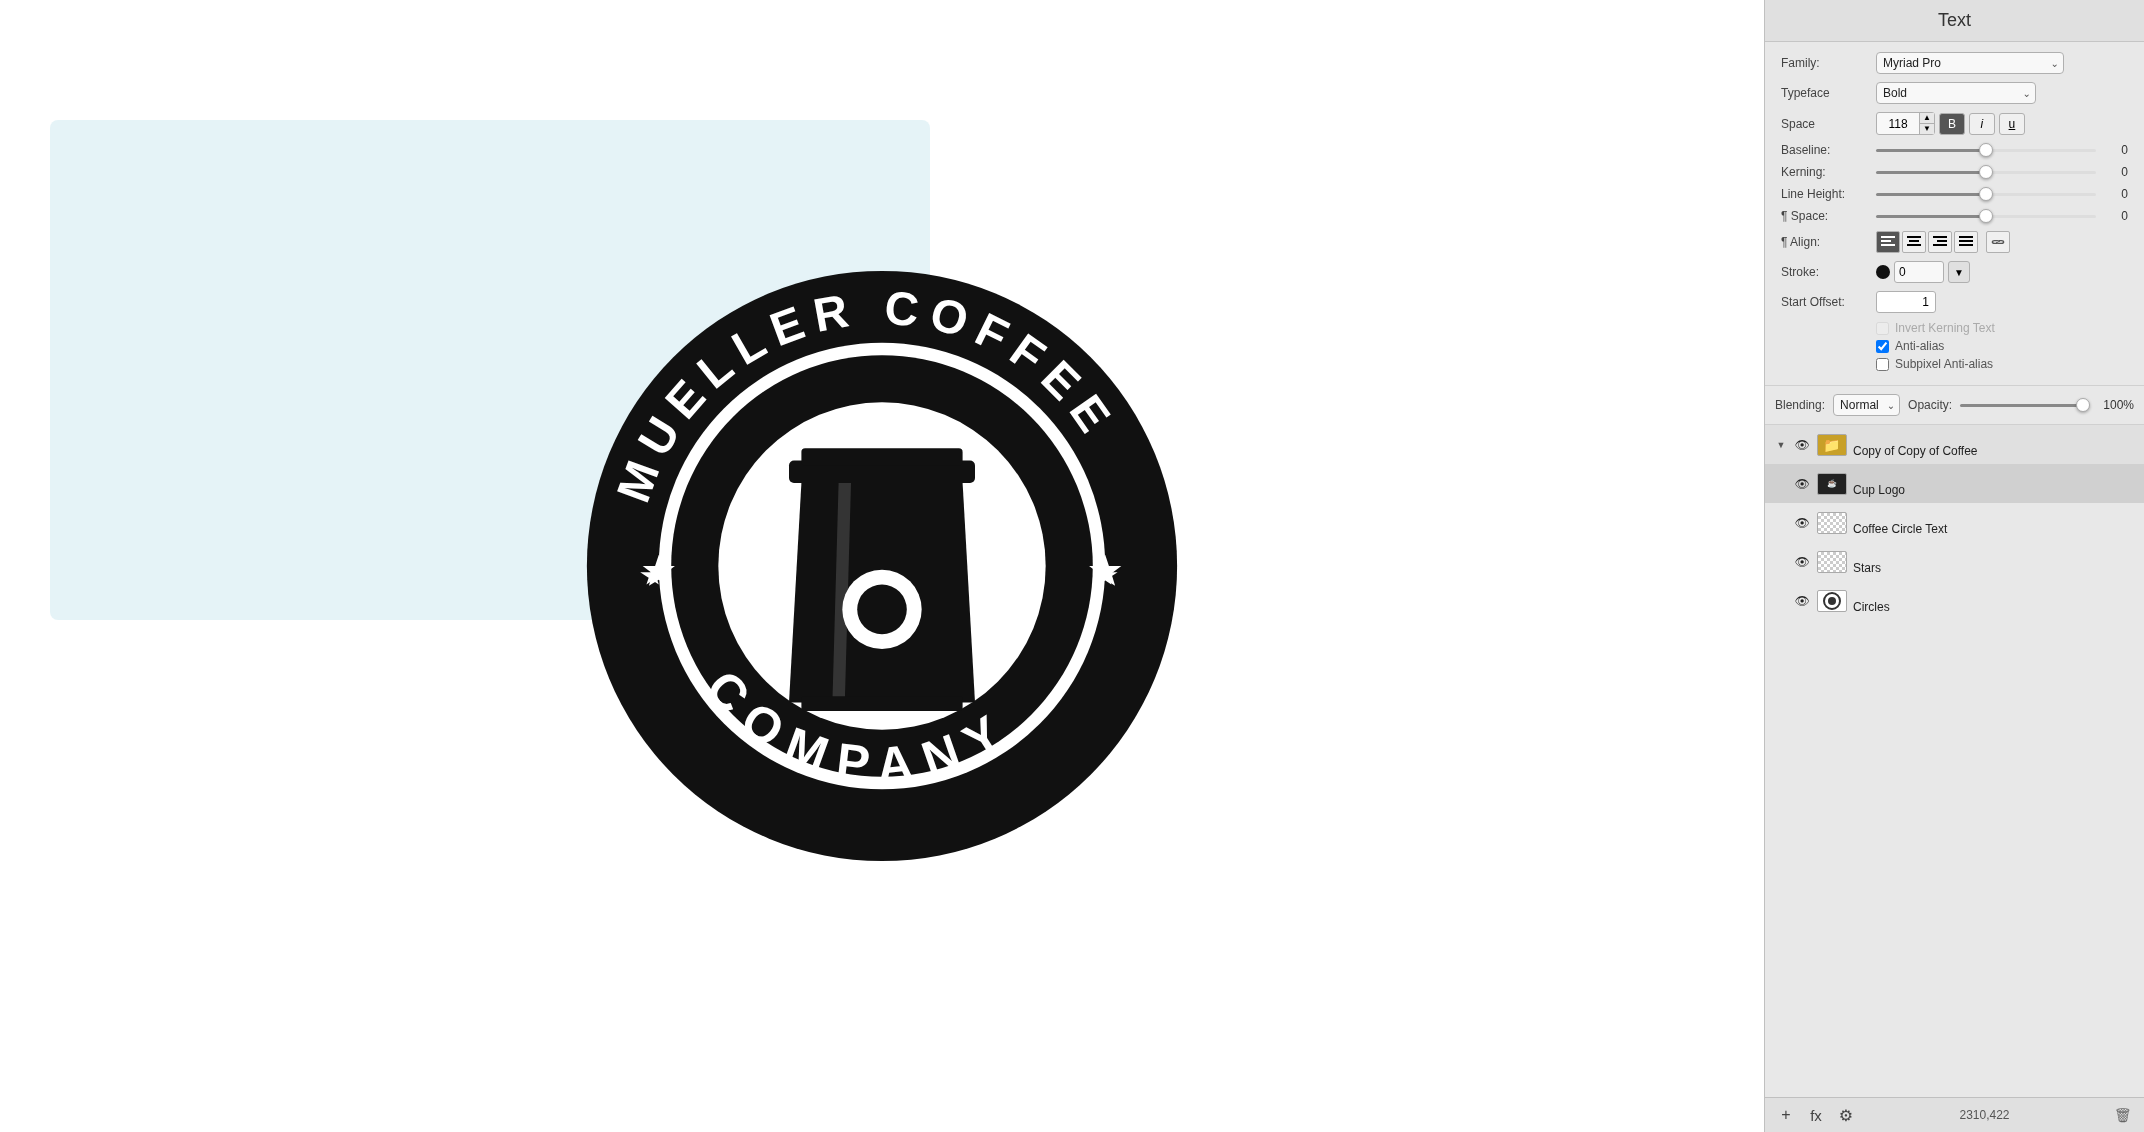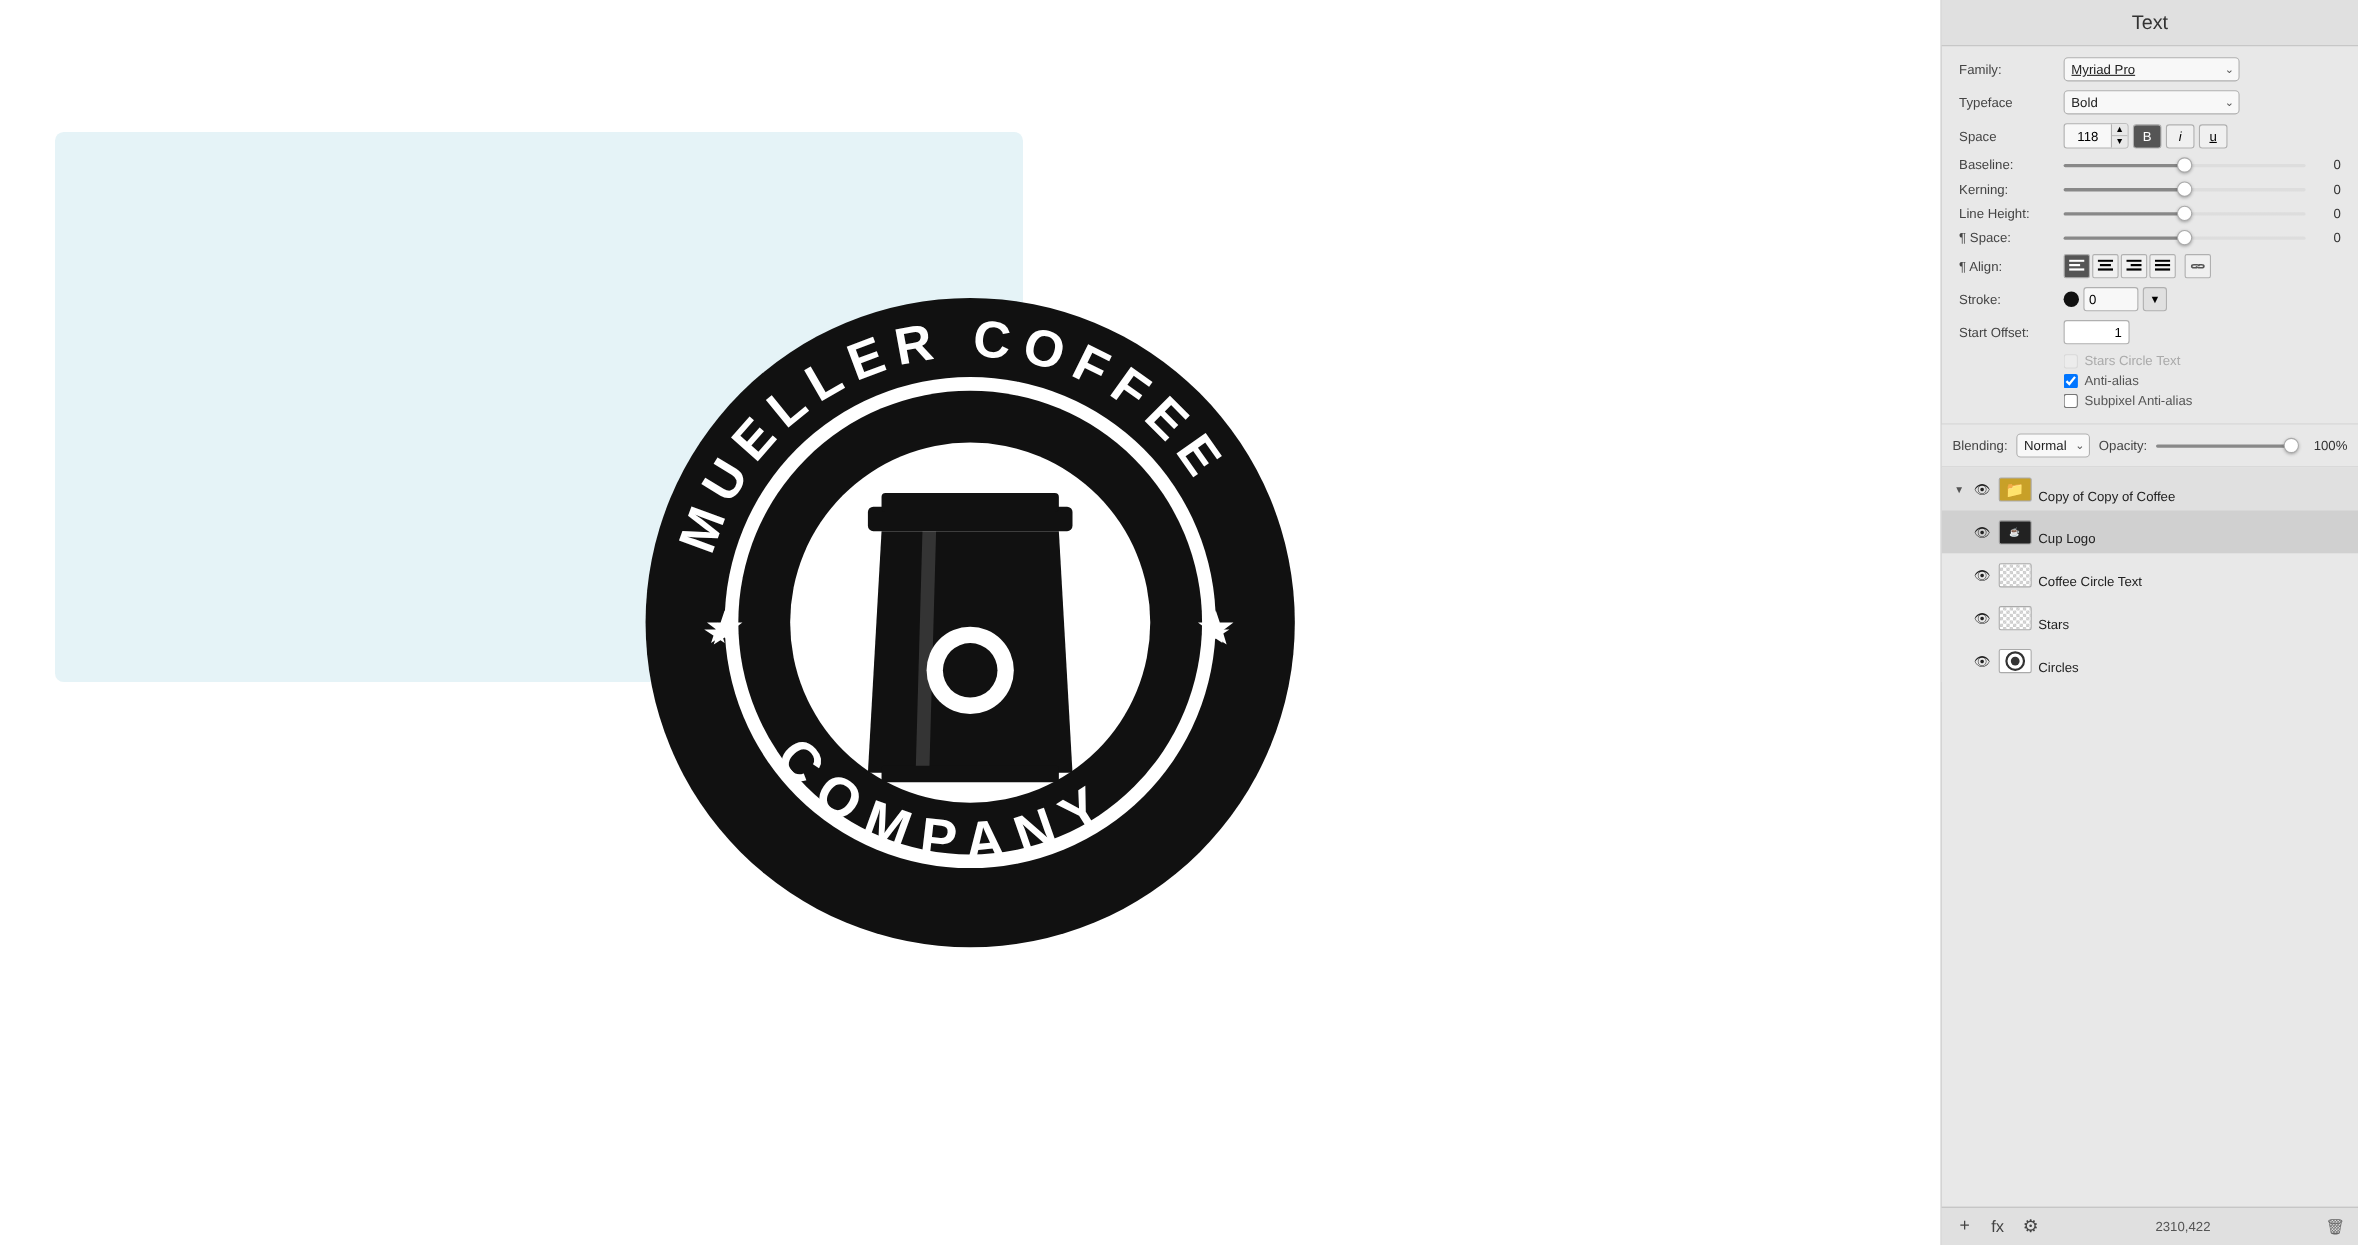--- a/index.html
+++ b/index.html
@@ -557,21 +557,21 @@
 
   <div class="panel-title">Text</div>
 
   <div class="panel-body">
 
     <div class="form-section">
       <div class="form-row">
         <div class="form-label">Family:</div>
         <div class="form-control-area">
           <div class="select-wrapper">
-            <select class="select-box" style="width: 160px; text-decoration: underline;">
+            <select class="select-box" style="width: 188px;">
               <option>Myriad Pro</option>
             </select>
           </div>
         </div>
       </div>
 
       <div class="form-row">
         <div class="form-label">Typeface</div>
         <div class="form-control-area">
           <div class="select-wrapper">
@@ -683,21 +683,21 @@
 
       <div class="form-row">
         <div class="form-label">Start Offset:</div>
         <div class="form-control-area">
           <input type="text" class="start-offset-input" value="1" style="">
         </div>
       </div>
 
       <div class="checkbox-row disabled">
         <input type="checkbox" id="invertCircle" disabled="" style="">
-        <label for="invertCircle">Stars Circle Text</label>
+        <label for="invertCircle">Invert Kerning Text</label>
       </div>
       <div class="checkbox-row">
         <input type="checkbox" id="antiAlias" checked="" style="">
         <label for="antiAlias">Anti-alias</label>
       </div>
       <div class="checkbox-row">
         <input type="checkbox" id="subpixelAntiAlias" style="">
         <label for="subpixelAntiAlias">Subpixel Anti-alias</label>
       </div>
     </div>

